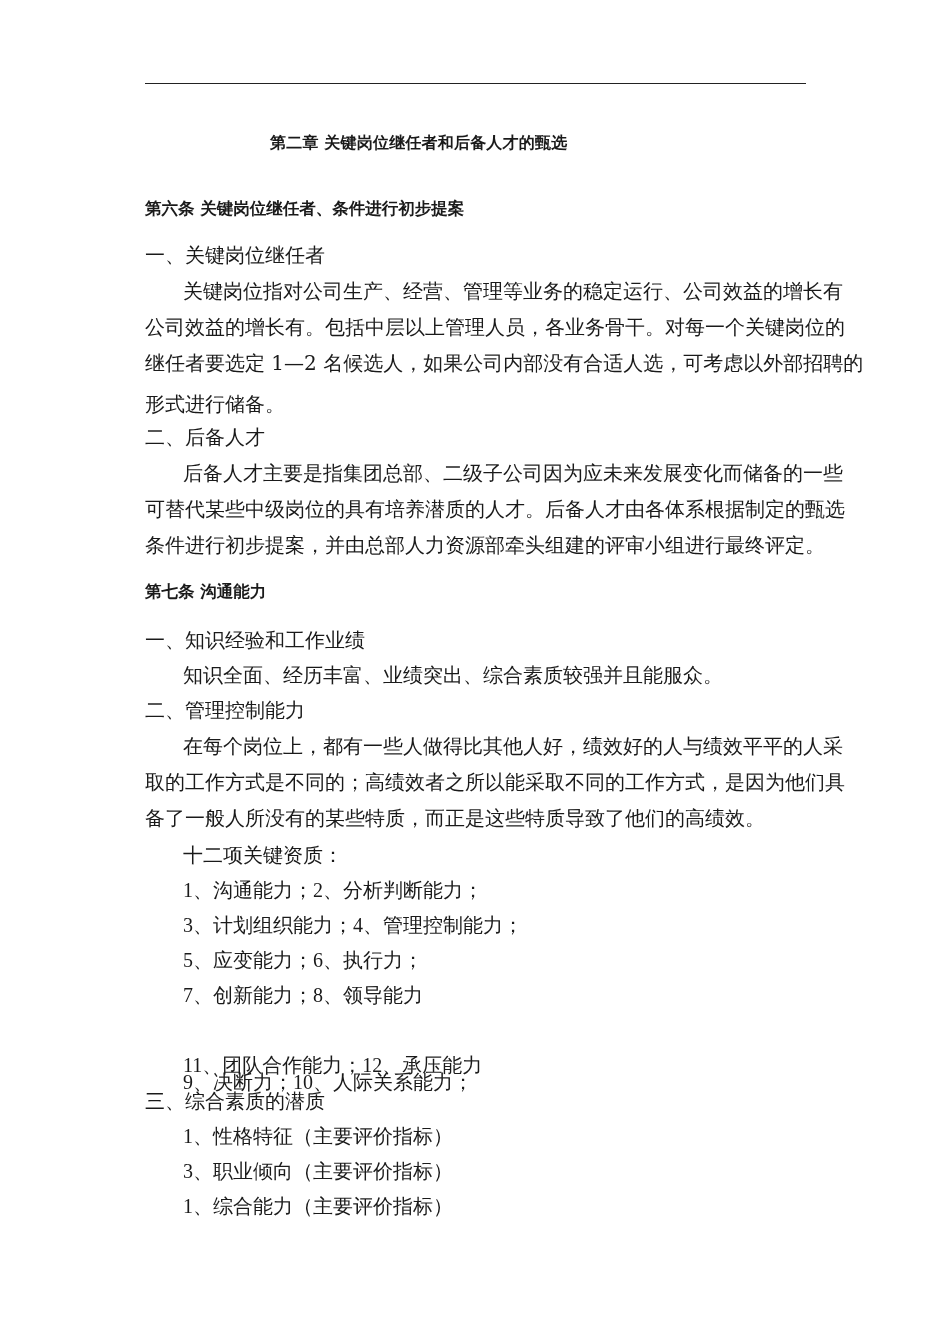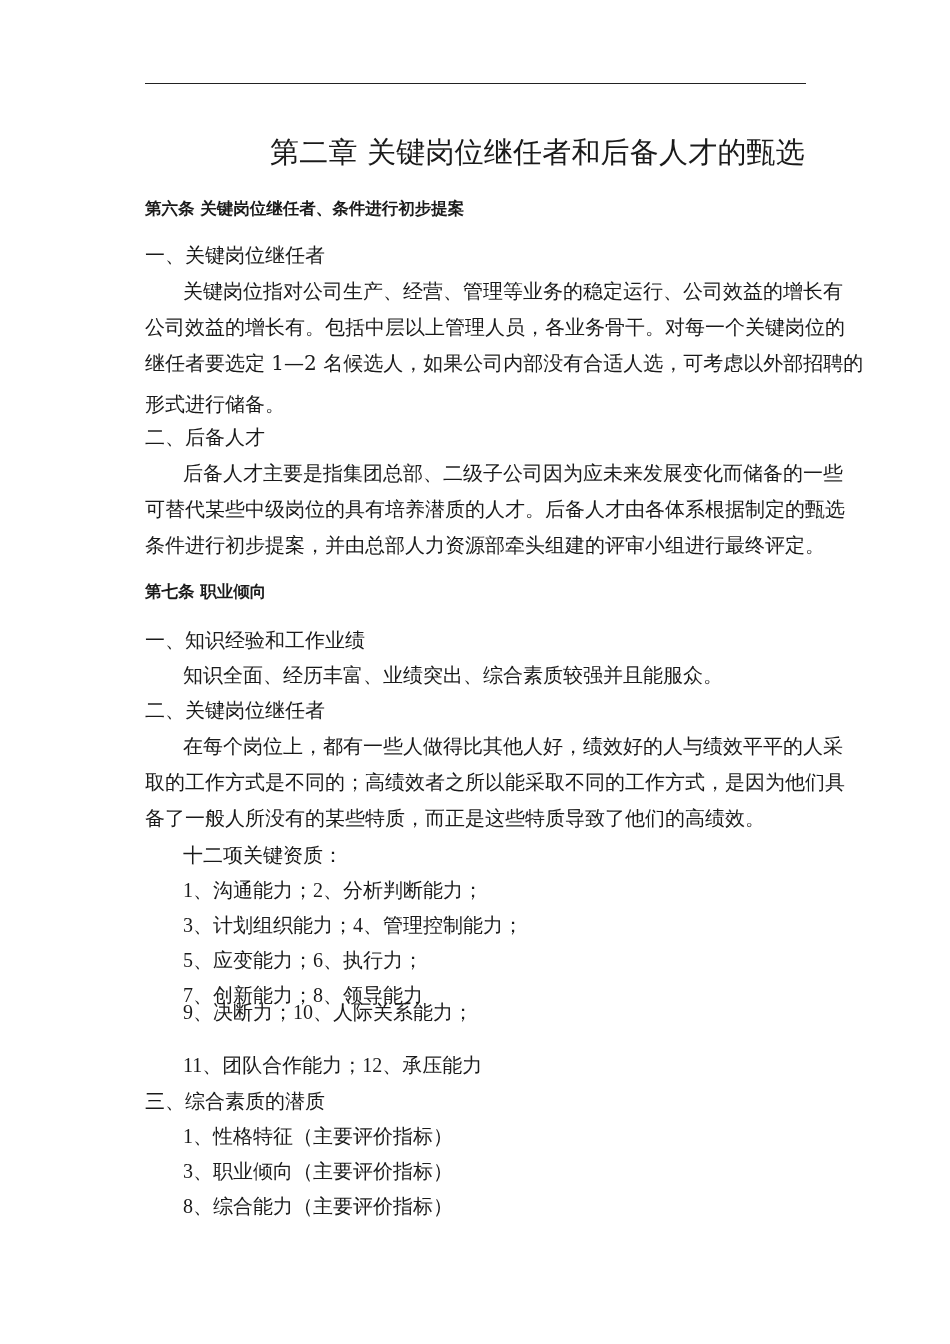--- a/index.html
+++ b/index.html
@@ -5,21 +5,21 @@
   html, body { margin: 0; padding: 0; background: #ffffff; }
   body {
     width: 950px; height: 1344px; position: relative; overflow: hidden;
     font-family: "DejaVu Serif", "Liberation Serif", serif;
     color: #1a1a1a;
   }
   .rule { position: absolute; left: 145px; top: 83px; width: 661px; height: 0; border-top: 1.5px solid #222; }
   .page { position: absolute; left: 145px; top: 0; width: 661px; }
   .title {
     position: absolute; left: 125px; top: 133px; width: 536px;
-    font-size: 29px; font-weight: normal; white-space: nowrap; letter-spacing: 0.2px;
+    font-size: 16px; font-weight: bold; white-space: nowrap; letter-spacing: 0.2px;
     font-family: "DejaVu Sans", "Liberation Sans", sans-serif;
   }
   .article {
     position: absolute; left: 0; font-size: 16.5px; font-weight: bold; white-space: nowrap;
     font-family: "DejaVu Sans", "Liberation Sans", sans-serif;
   }
   .line {
     position: absolute; left: 0; font-size: 20px; white-space: nowrap; line-height: 24px;
   }
   .indent { left: 38px; font-family: Liberation Serif, serif; }
@@ -40,34 +40,34 @@
   <div class="line indent justify" style="top:279px">关键岗位指对公司生产、经营、管理等业务的稳定运行、公司效益的增长有</div>
   <div class="line justify" style="top:315px">公司效益的增长有。包括中层以上管理人员，各业务骨干。对每一个关键岗位的</div>
   <div class="line justify" style="top:351px">继任者要选定 1—2 名候选人，如果公司内部没有合适人选，可考虑以外部招聘的</div>
   <div class="line" style="top:392px">形式进行储备。</div>
 
   <div class="line" style="top:425px">二、后备人才</div>
   <div class="line indent justify" style="top:461px">后备人才主要是指集团总部、二级子公司因为应未来发展变化而储备的一些</div>
   <div class="line justify" style="top:497px">可替代某些中级岗位的具有培养潜质的人才。后备人才由各体系根据制定的甄选</div>
   <div class="line justify" style="top:533px">条件进行初步提案，并由总部人力资源部牵头组建的评审小组进行最终评定。</div>
 
-  <div class="article" style="top:581px">第七条 职业倾向</div>
+  <div class="article" style="top:581px">第七条 沟通能力</div>
 
   <div class="line" style="top:628px">一、知识经验和工作业绩</div>
   <div class="line indent" style="top:663px">知识全面、经历丰富、业绩突出、综合素质较强并且能服众。</div>
-  <div class="line" style="top:698px">二、关键岗位继任者</div>
+  <div class="line" style="top:698px">二、管理控制能力</div>
   <div class="line indent justify" style="top:734px">在每个岗位上，都有一些人做得比其他人好，绩效好的人与绩效平平的人采</div>
   <div class="line justify" style="top:770px">取的工作方式是不同的；高绩效者之所以能采取不同的工作方式，是因为他们具</div>
   <div class="line" style="top:806px">备了一般人所没有的某些特质，而正是这些特质导致了他们的高绩效。</div>
 
   <div class="line indent" style="top:843px">十二项关键资质：</div>
   <div class="line indent" style="top:878px">1、沟通能力；2、分析判断能力；</div>
   <div class="line indent" style="top:913px">3、计划组织能力；4、管理控制能力；</div>
   <div class="line indent" style="top:948px">5、应变能力；6、执行力；</div>
   <div class="line indent" style="top:983px">7、创新能力；8、领导能力</div>
-  <div class="line indent" style="top:1000px">9、决断力；10、人际关系能力；</div>
+  <div class="line indent" style="top:1070px">9、决断力；10、人际关系能力；</div>
   <div class="line indent" style="top:1053px">11、团队合作能力；12、承压能力</div>
 
   <div class="line" style="top:1089px">三、综合素质的潜质</div>
   <div class="line indent" style="top:1124px">1、性格特征（主要评价指标）</div>
   <div class="line indent" style="top:1159px">3、职业倾向（主要评价指标）</div>
-  <div class="line indent" style="top:1194px">8、综合能力（主要评价指标）</div>
+  <div class="line indent" style="top:1194px">1、综合能力（主要评价指标）</div>
 </div>
 
 </body></html>

